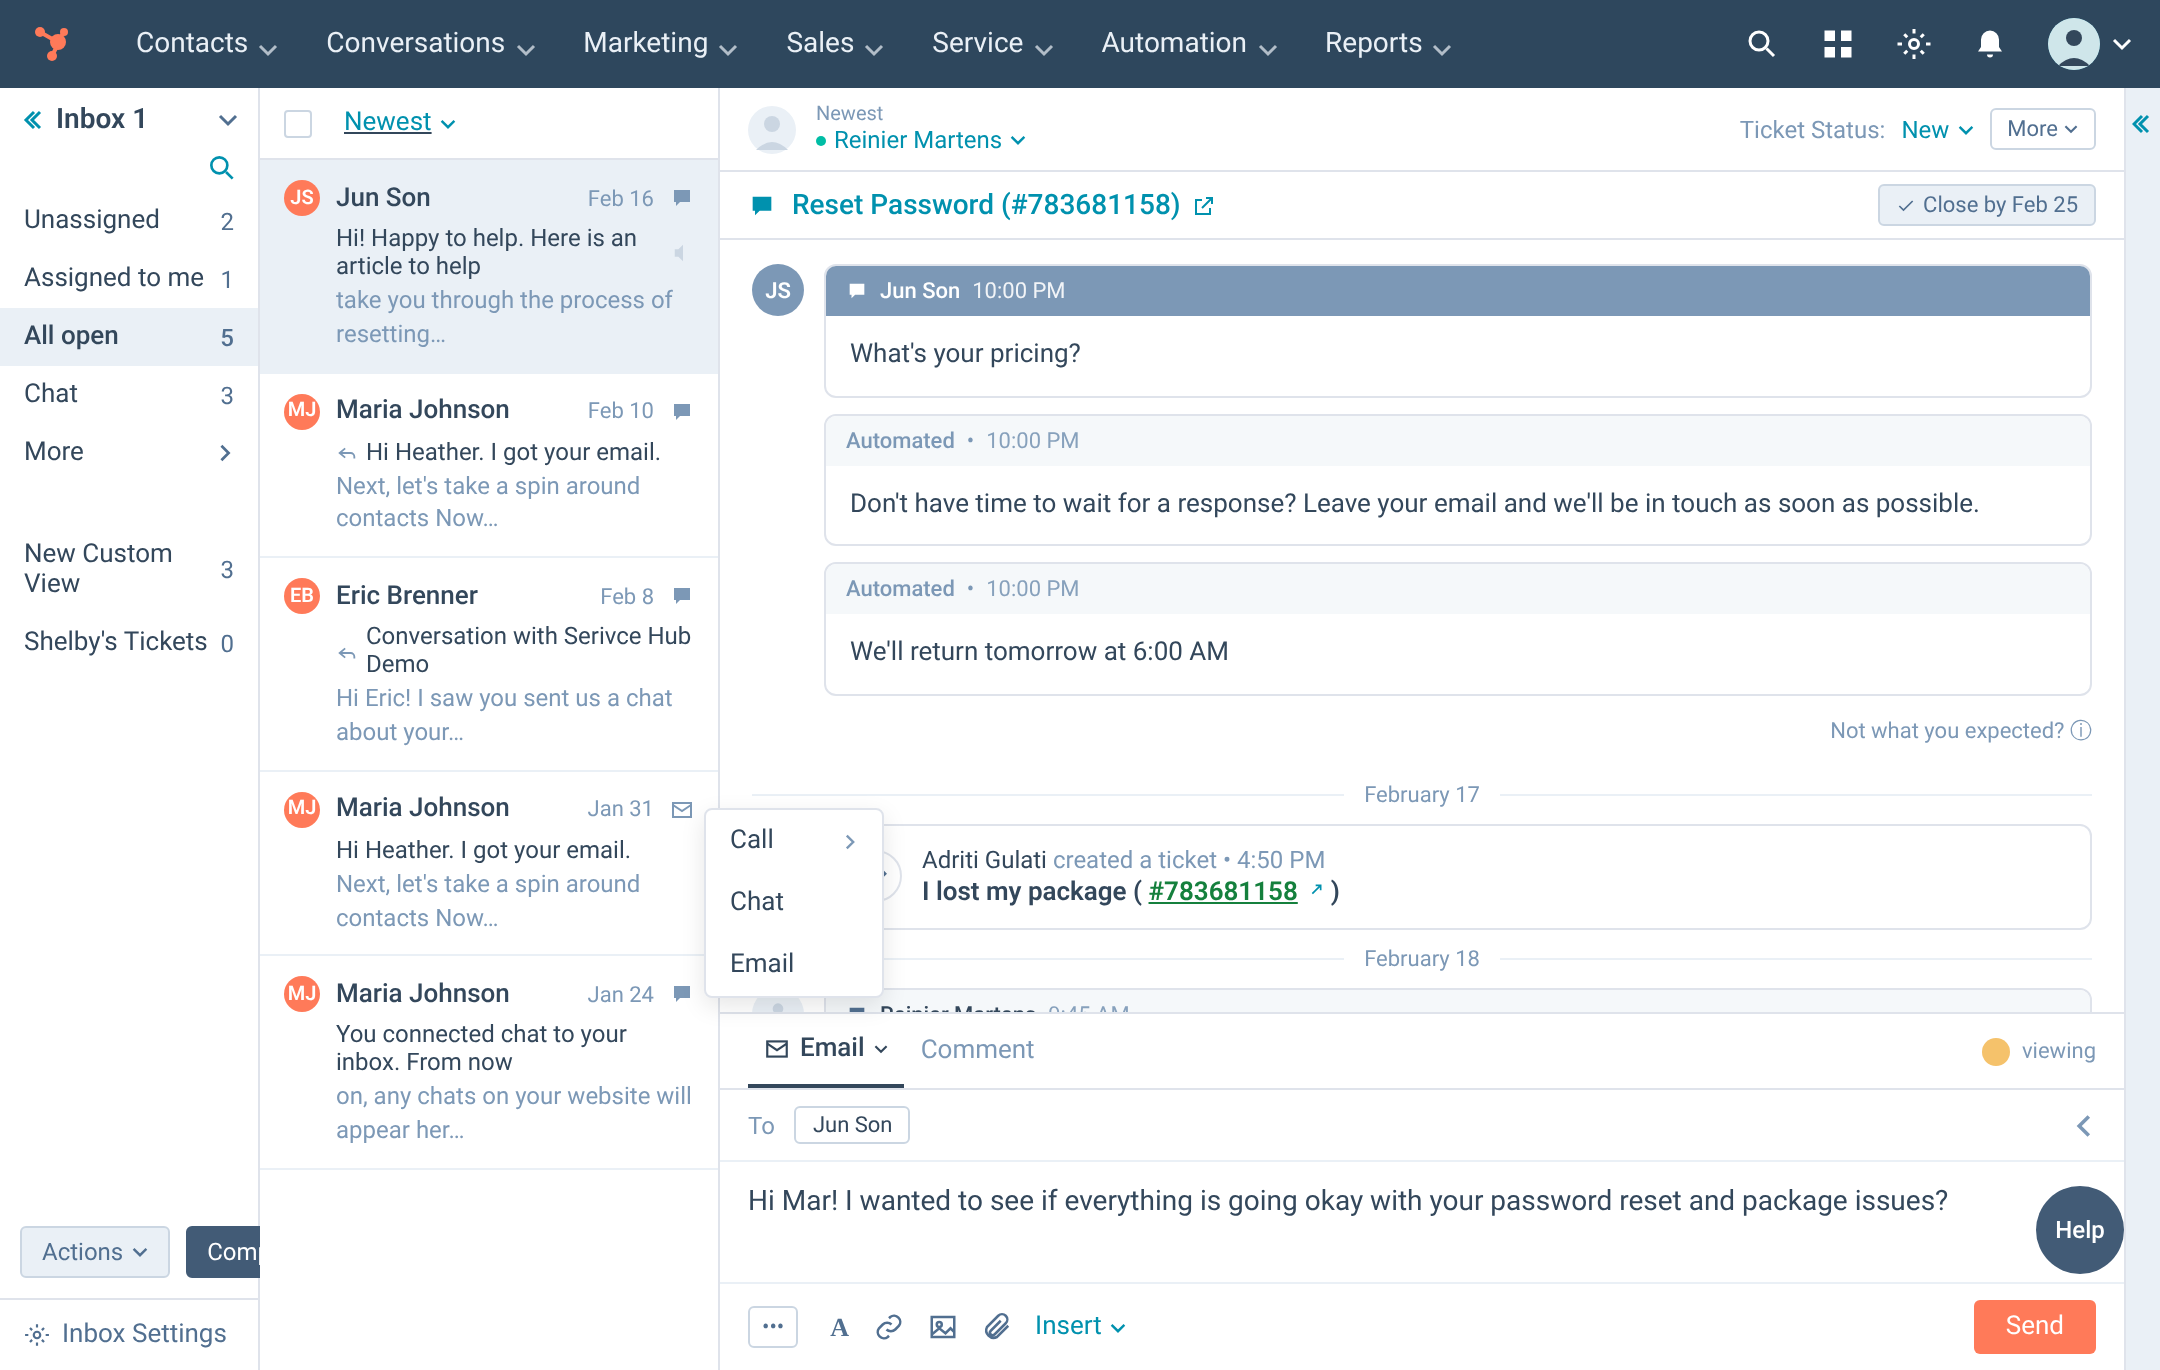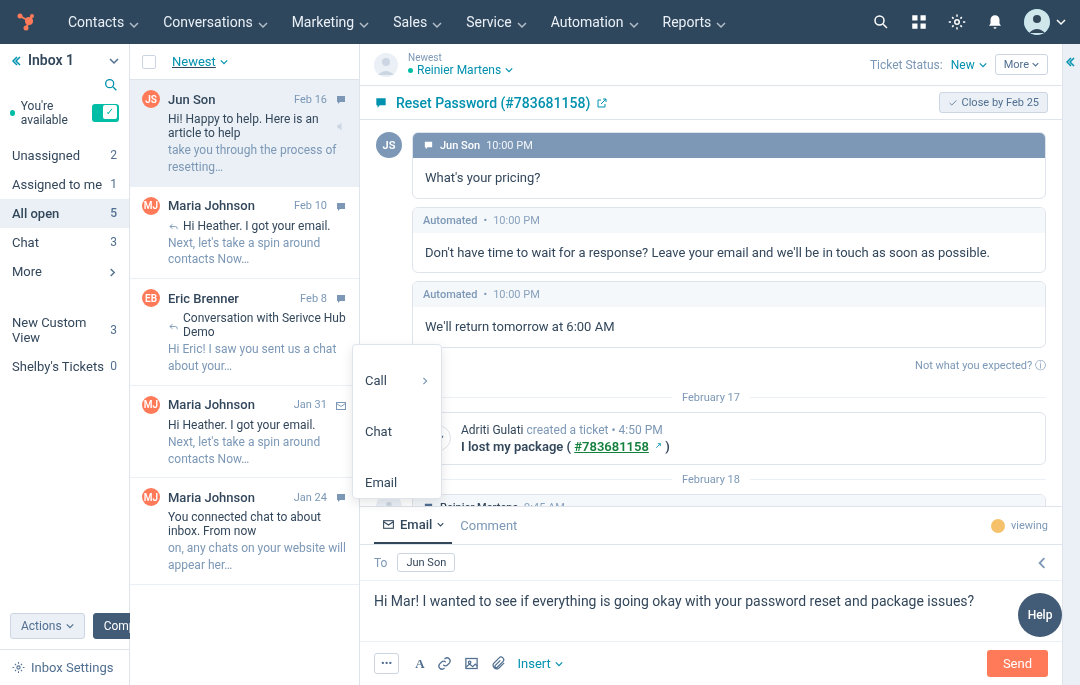--- a/index.html
+++ b/index.html
@@ -96,21 +96,21 @@
 .cp-to .chip { border:1px solid #cbd6e2; padding:2px 8px; border-radius:3px; font-size:11px; color:#33475b;}
 .cp-to .expand { margin-left:auto; color:#7c98b6; cursor:pointer;}
 .cp-body { padding: 12px 14px; min-height: 60px; font-size: 14px; color: #33475b; }
 .cp-tools { border-top: 1px solid #eaf0f6; padding: 8px 14px; display: flex; align-items: center; gap: 12px; font-size: 13px; color: #516f90; }
 .cp-tools .t { cursor: pointer; display:flex; align-items:center;}
 .cp-tools .insert { color: #0091ae; cursor:pointer; display:flex; gap:4px; align-items:center;}
 .cp-tools .dots { border:1px solid #cbd6e2; padding:3px 6px; border-radius:3px; font-size:11px; cursor:pointer; margin-right:4px;}
 .cp-tools .send { margin-left: auto; background: #ff7a59; color: #fff; border:none; padding:6px 16px; border-radius:3px; font-size:13px; cursor:pointer;}
 
 .popup-menu { position: absolute; background: #fff; border: 1px solid #dfe3eb; border-radius: 4px; box-shadow: 0 4px 12px rgba(0,0,0,.1); width: 90px; z-index: 100; }
-.popup-menu .mi { padding: 8px 12px; font-size: 13px; cursor: pointer; display:flex; justify-content:space-between; align-items:center;margin-top:20px;}
+.popup-menu .mi { padding: 8px 12px; font-size: 13px; cursor: pointer; display:flex; justify-content:space-between; align-items:center;}
 
 .help-fab { position: fixed; right: 18px; bottom: 48px; width: 44px; height: 44px; background: #425b76; color: #fff; border-radius: 50%; display: flex; align-items: center; justify-content: center; font-size: 12px; font-weight:500; cursor:pointer;}
 
 svg { display: inline-block; vertical-align: middle; }
 </style>
 </head>
 <body>
 
 <div class="topnav">
   <div class="logo">
@@ -216,25 +216,20 @@
       <span class="caret"><svg width="10" height="10" viewBox="0 0 10 10">
             <path d="M1 3 L5 7 L9 3" stroke="#516f90" fill="none" stroke-width="1.5"></path>
           </svg></span>
     </div>
     <div class="sb-head" style="padding-top:0;padding-bottom:0;justify-content:flex-end">
       <span><svg width="16" height="16" viewBox="0 0 24 24" fill="none" stroke="#0091ae" stroke-width="2">
             <circle cx="10" cy="10" r="6"></circle>
             <path d="M15 15 L20 20"></path>
           </svg></span>
     </div>
-    <div class="sb-avail">
-      <span class="dot"></span>
-      <span>You're available</span>
-      <span class="toggle"></span>
-    </div>
     <div class="sb-list" id="sb-views">
         <div class="sb-item">
           <span>Unassigned</span>
           <span class="ct">2</span>
         </div>
         <div class="sb-item">
           <span>Assigned to me</span>
           <span class="ct">1</span>
         </div>
         <div class="sb-item active">
@@ -361,21 +356,21 @@
         <div class="thread">
     <div class="row1">
             <div class="av">MJ</div>
             <div class="nm">Maria Johnson</div>
             <div class="dt">Jan 24</div>
             <div class="ico"><svg width="12" height="12" viewBox="0 0 24 24" fill="#7c98b6">
                 <path d="M4 4h16v12H10l-4 4v-4H4z"></path>
               </svg></div>
           </div>
     <div class="sub">
-            <span style="flex:1">You connected chat to about inbox. From now</span>
+            <span style="flex:1">You connected chat to your inbox. From now</span>
           </div>
     <div class="prev">on, any chats on your website will appear her…</div>
         </div>
       </div>
   </div>
 
   <div class="convo">
     <div class="cv-head">
       <div class="own-av"><svg width="24" height="24" viewBox="0 0 24 24">
             <circle cx="12" cy="9" r="4" fill="#cbd6e2"></circle>

